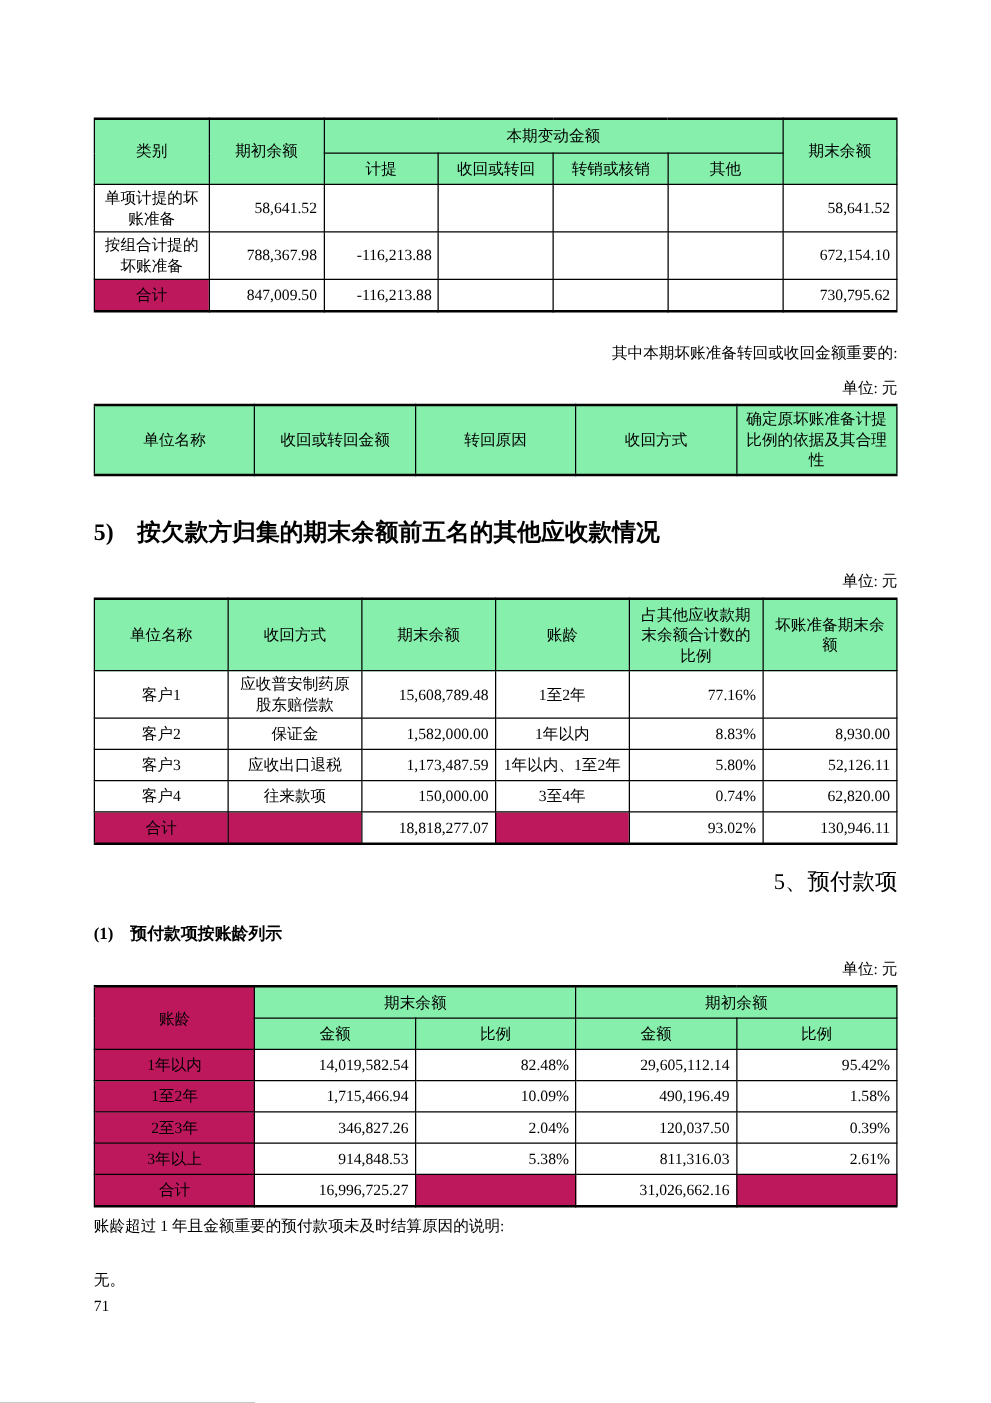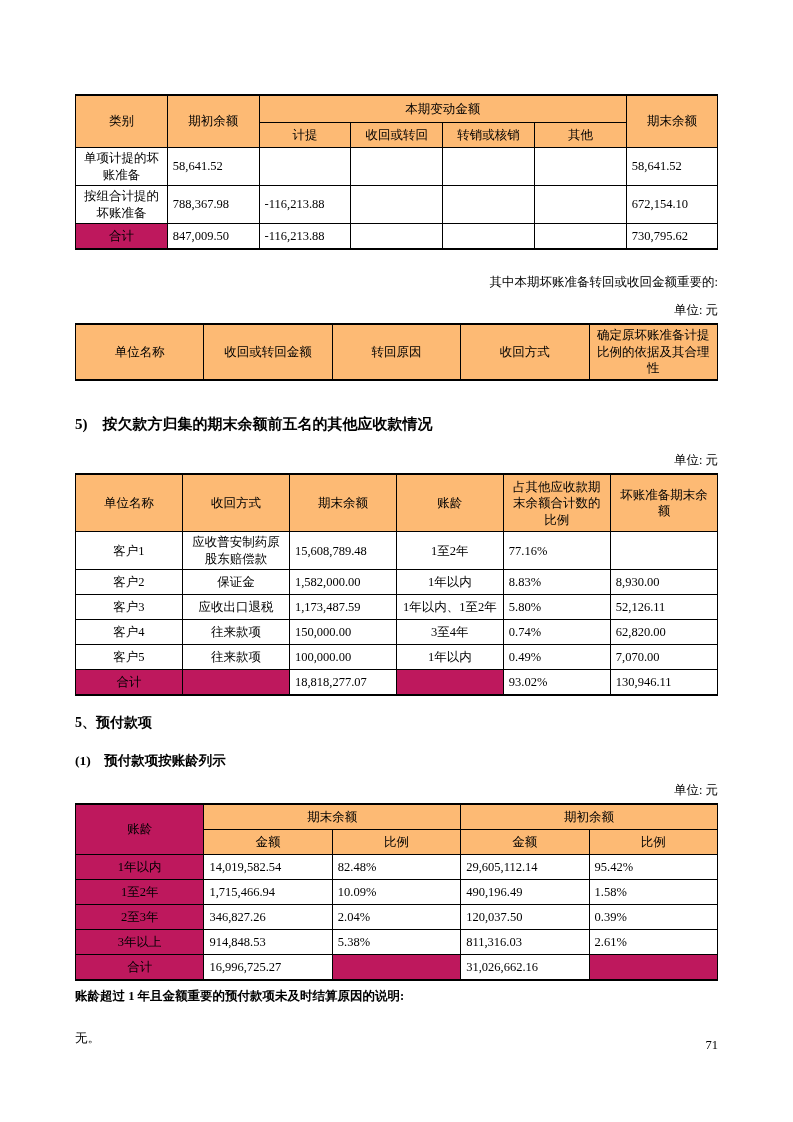--- a/index.html
+++ b/index.html
@@ -19,39 +19,39 @@
     border:1px solid #000;border-top:2px solid #000;border-bottom:2px solid #000;
   }
   table.t td{
     border:1px solid #000;
     padding:2px 5px;
     vertical-align:middle;
     line-height:1.32;
     word-break:break-all;
     height:20px;
   }
-  .hd{background:#fdba74;text-align:center;}
+  .hd{background:#86efac;text-align:center;}
   .gray{background:#be185d;}
-  .num{}
+  .num{text-align:right;}
   .lft{text-align:center;}
 
   .note{margin:24px 0 0 0;line-height:1.3;text-align:right;}
   .unit{text-align:right;margin:12px 0 4px 0;}
   .unit-tight{text-align:right;margin:18px 0 4px 0;}
-  h3.sec{font-size:15px;font-weight:bold;margin:34px 0 0 0;line-height:1.3;}
-  h3.sec2{font-size:14px;font-weight:bold;margin:18px 0 0 0;line-height:1.3;}
+  h3.sec{font-size:19px;font-weight:bold;margin:34px 0 0 0;line-height:1.3;}
+  h3.sec2{font-size:18px;font-weight:normal;margin:18px 0 0 0;line-height:1.3;text-align:right;}
   h3.sec3{font-size:13.5px;font-weight:bold;margin:20px 0 0 0;line-height:1.3;}
-  .note2{margin:7px 0 0 0;line-height:1.3;font-weight:bold;}
+  .note2{margin:7px 0 0 0;line-height:1.3;}
   .note3{margin:26px 0 0 0;line-height:1.3;}
 
   .t2 td{height:56px;}
   .t3 td.h6{height:52px;}
   .pageno{
     position:absolute;top:1038px;left:75px;width:643px;
-    text-align:right;font-size:12.5px;
+    font-size:12.5px;
   }
 </style>
 </head>
 <body>
 
 <div class="page">
   <div class="content">
     <div class="spacer-top"></div>
 
     <table class="t t1">
@@ -176,28 +176,20 @@
       </tr>
       <tr>
         <td class="lft">客户4</td>
         <td class="lft">往来款项</td>
         <td class="num">150,000.00</td>
         <td class="lft">3至4年</td>
         <td class="num">0.74%</td>
         <td class="num">62,820.00</td>
       </tr>
       <tr>
-        <td class="lft">客户5</td>
-        <td class="lft">往来款项</td>
-        <td class="num">100,000.00</td>
-        <td class="lft">1年以内</td>
-        <td class="num">0.49%</td>
-        <td class="num">7,070.00</td>
-      </tr>
-      <tr>
         <td class="lft gray">合计</td>
         <td class="gray"></td>
         <td class="num">18,818,277.07</td>
         <td class="gray"></td>
         <td class="num">93.02%</td>
         <td class="num">130,946.11</td>
       </tr>
     </tbody>
       </table>
 

